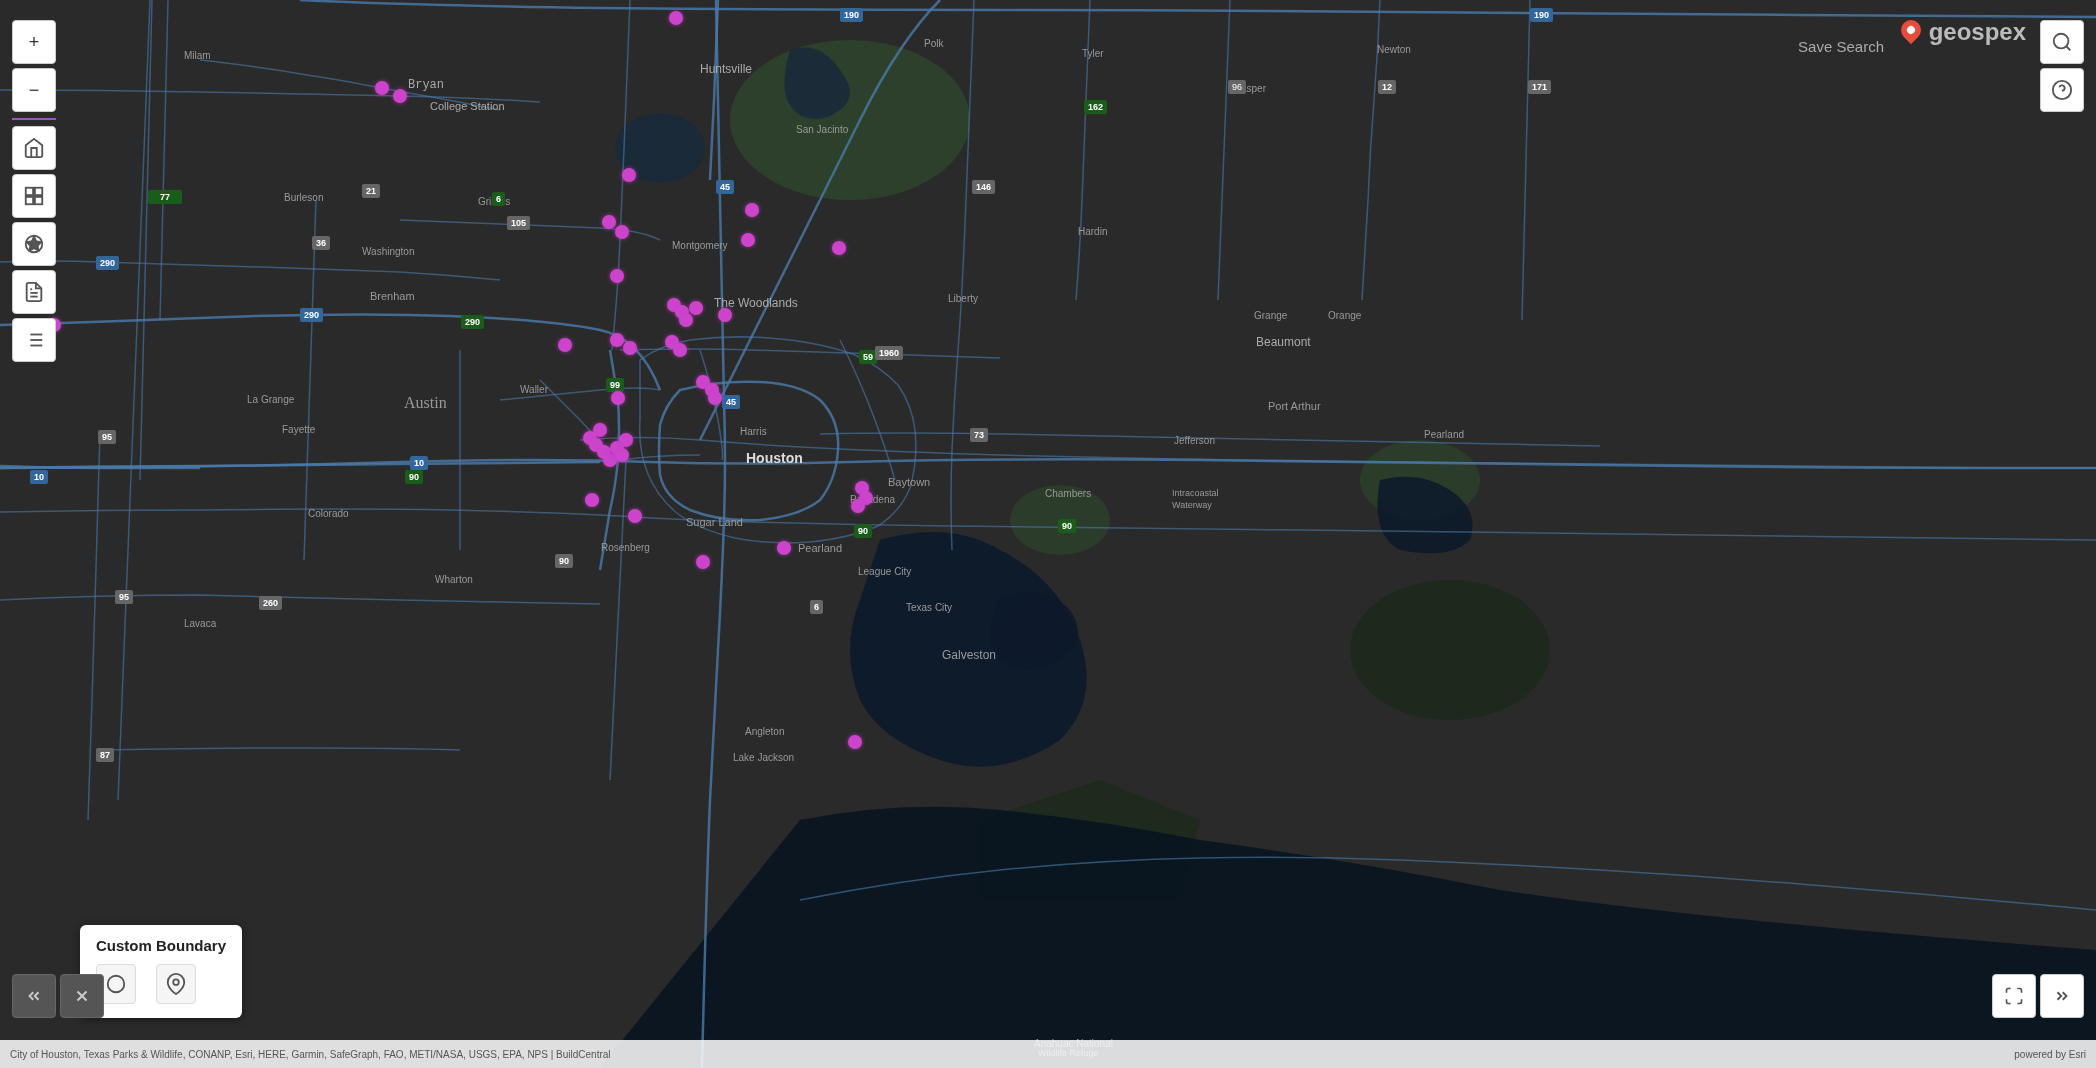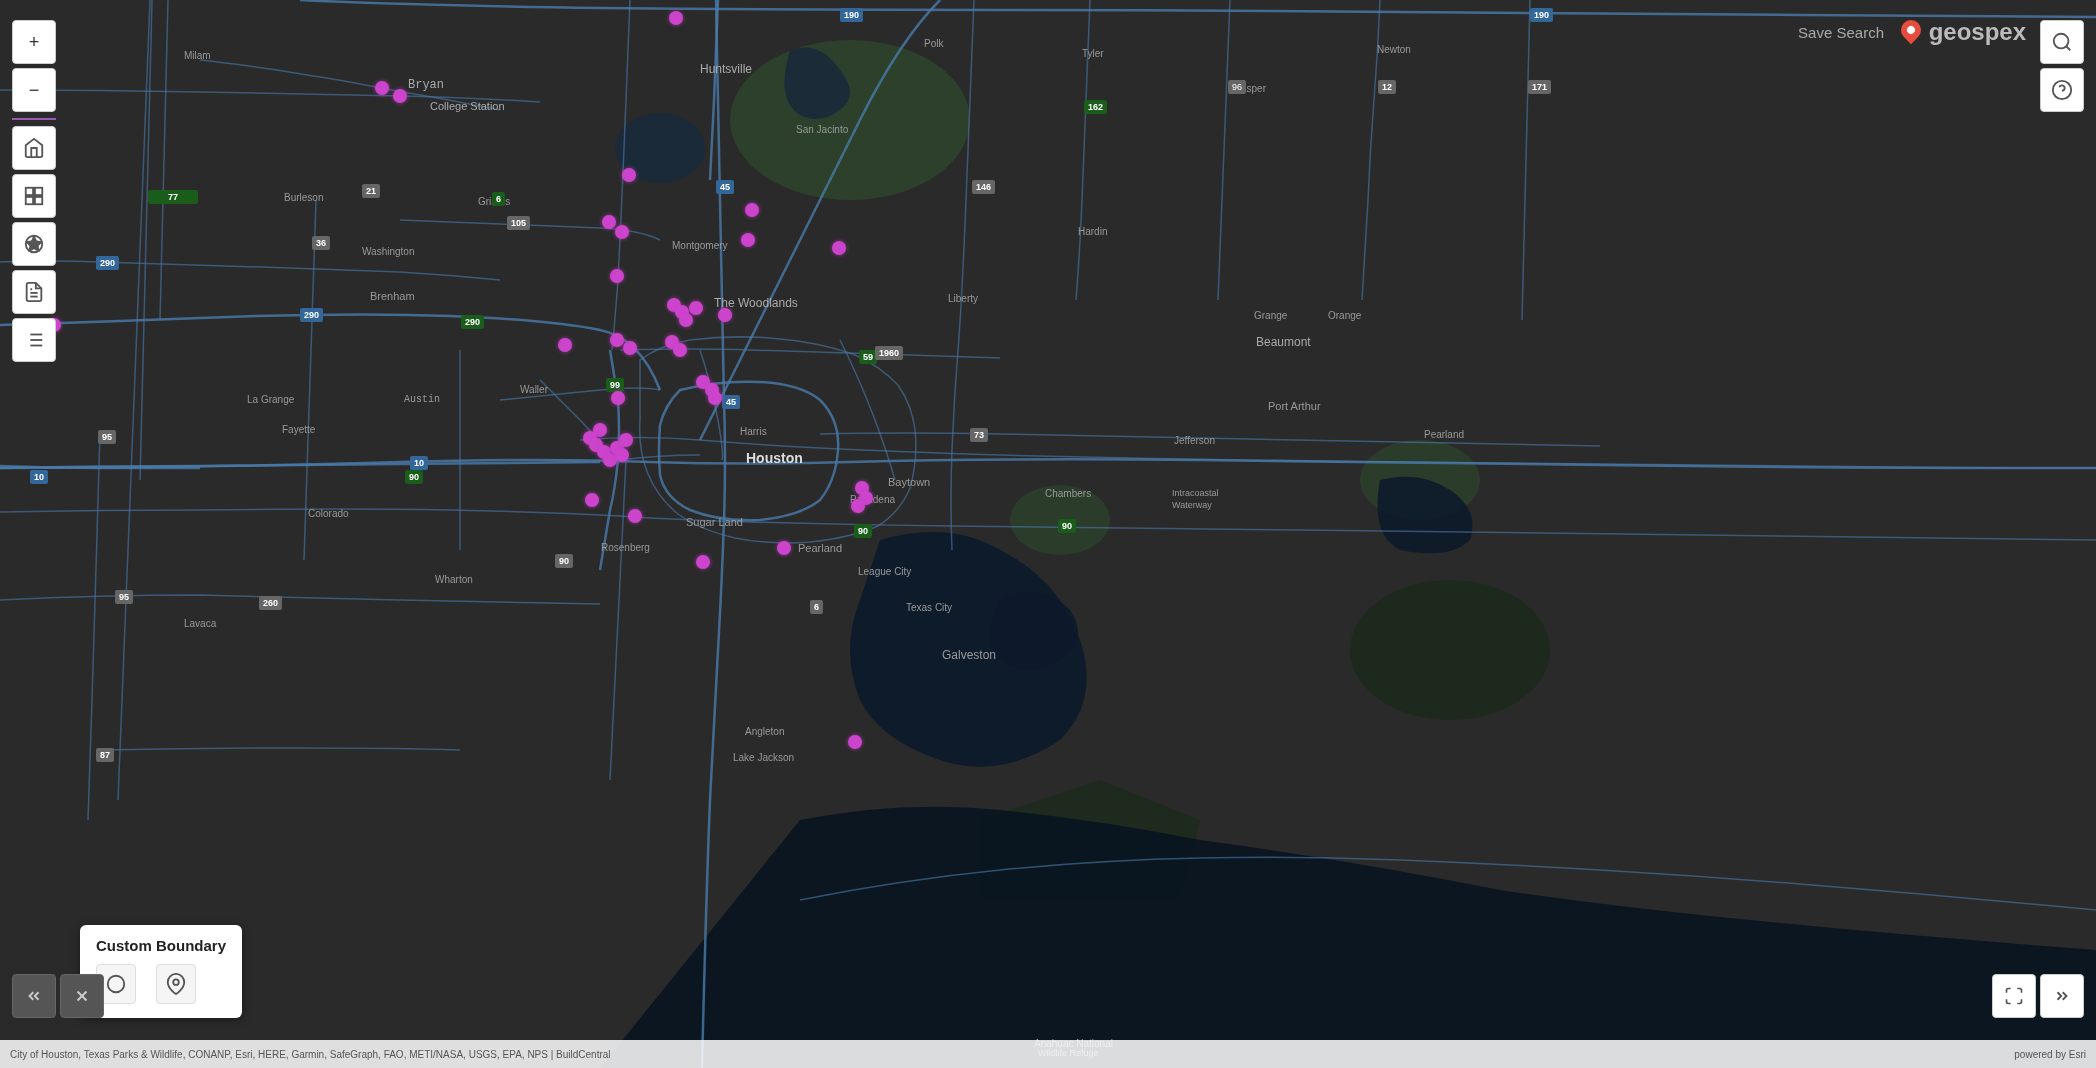--- a/index.html
+++ b/index.html
@@ -83,21 +83,21 @@
     #save-search-btn {
       position: absolute;
       top: 18px;
       right: 200px;
       z-index: 100;
       background: transparent;
       border: none;
       color: #aaa;
       font-size: 15px;
       cursor: pointer;
-      padding: 6px 12px;
+      padding: 20px 12px;
     }
 
     
     .map-marker {
       position: absolute;
       width: 14px;
       height: 14px;
       background: #cc44cc;
       border-radius: 50%;
       transform: translate(-50%, -50%);
@@ -327,21 +327,21 @@
     <div style="position:absolute;top:378px;left:606px;background:#1a5c1a;color:#fff;font-size:9px;font-weight:bold;padding:2px 4px;border-radius:2px;">99</div>
 
     <div style="position:absolute;top:192px;left:492px;background:#1a5c1a;color:#fff;font-size:9px;font-weight:bold;padding:2px 4px;border-radius:2px;">6</div>
 
     <div style="position:absolute;top:184px;left:362px;background:#666;color:#fff;font-size:9px;font-weight:bold;padding:2px 4px;border-radius:2px;">21</div>
 
     <div style="position:absolute;top:315px;left:461px;background:#1a5c1a;color:#fff;font-size:9px;font-weight:bold;padding:2px 4px;border-radius:2px;">290</div>
 
     <div style="position:absolute;top:216px;left:507px;background:#666;color:#fff;font-size:9px;font-weight:bold;padding:2px 4px;border-radius:2px;">105</div>
 
-    <div style="position:absolute;top:190px;left:148px;background:#1a5c1a;color:#fff;font-size:9px;font-weight:bold;padding:2px 20px;border-radius:2px;">77</div>
+    <div style="position:absolute;top:190px;left:148px;background:#1a5c1a;color:#fff;font-size:9px;font-weight:bold;padding:2px 12px;border-radius:2px;">77</div>
 
     <div style="position:absolute;top:236px;left:312px;background:#666;color:#fff;font-size:9px;font-weight:bold;padding:2px 4px;border-radius:2px;">36</div>
 
     <div style="position:absolute;top:100px;left:1084px;background:#1a5c1a;color:#fff;font-size:9px;font-weight:bold;padding:2px 4px;border-radius:2px;">162</div>
 
     <div style="position:absolute;top:180px;left:972px;background:#666;color:#fff;font-size:9px;font-weight:bold;padding:2px 4px;border-radius:2px;">146</div>
 
     <div style="position:absolute;top:524px;left:854px;background:#1a5c1a;color:#fff;font-size:9px;font-weight:bold;padding:2px 4px;border-radius:2px;">90</div>
     <div style="position:absolute;top:519px;left:1058px;background:#1a5c1a;color:#fff;font-size:9px;font-weight:bold;padding:2px 4px;border-radius:2px;">90</div>
 
@@ -380,21 +380,21 @@
     <span style="position:absolute;top:476px;left:888px;color:#999;font-size:11px;font-family:Arial,sans-serif;">Baytown</span>
     <span style="position:absolute;top:494px;left:850px;color:#999;font-size:10px;font-family:Arial,sans-serif;">Pasadena</span>
     <span style="position:absolute;top:516px;left:686px;color:#999;font-size:11px;font-family:Arial,sans-serif;">Sugar Land</span>
     <span style="position:absolute;top:542px;left:798px;color:#999;font-size:11px;font-family:Arial,sans-serif;">Pearland</span>
     <span style="position:absolute;top:566px;left:858px;color:#999;font-size:10px;font-family:Arial,sans-serif;">League City</span>
     <span style="position:absolute;top:542px;left:601px;color:#999;font-size:10px;font-family:Arial,sans-serif;">Rosenberg</span>
     <span style="position:absolute;top:384px;left:520px;color:#999;font-size:10px;font-family:Arial,sans-serif;">Waller</span>
     <span style="position:absolute;top:648px;left:942px;color:#999;font-size:12px;font-family:Arial,sans-serif;">Galveston</span>
     <span style="position:absolute;top:602px;left:906px;color:#999;font-size:10px;font-family:Arial,sans-serif;">Texas City</span>
     <span style="position:absolute;top:394px;left:247px;color:#999;font-size:10px;font-family:Arial,sans-serif;">La Grange</span>
-    <span style="position:absolute;top:394px;left:404px;color:#999;font-size:10px;font-family:Liberation Mono, monospace;text-align:right;">Austin</span>
+    <span style="position:absolute;top:394px;left:404px;color:#999;font-size:16px;font-family:Liberation Serif, serif;text-align:right;">Austin</span>
     <span style="position:absolute;top:400px;left:1268px;color:#999;font-size:11px;font-family:Arial,sans-serif;">Port Arthur</span>
     <span style="position:absolute;top:574px;left:435px;color:#999;font-size:10px;font-family:Arial,sans-serif;">Wharton</span>
     <span style="position:absolute;top:752px;left:733px;color:#999;font-size:10px;font-family:Arial,sans-serif;">Lake Jackson</span>
     <span style="position:absolute;top:726px;left:745px;color:#999;font-size:10px;font-family:Arial,sans-serif;">Angleton</span>
     <span style="position:absolute;top:508px;left:308px;color:#999;font-size:10px;font-family:Arial,sans-serif;">Colorado</span>
     <span style="position:absolute;top:618px;left:184px;color:#999;font-size:10px;font-family:Arial,sans-serif;">Lavaca</span>
     <span style="position:absolute;top:192px;left:284px;color:#999;font-size:10px;font-family:Arial,sans-serif;">Burleson</span>
     <span style="position:absolute;top:124px;left:796px;color:#999;font-size:10px;font-family:Arial,sans-serif;">San Jacinto</span>
     <span style="position:absolute;top:38px;left:924px;color:#999;font-size:10px;font-family:Arial,sans-serif;">Polk</span>
     <span style="position:absolute;top:48px;left:1082px;color:#999;font-size:10px;font-family:Arial,sans-serif;">Tyler</span>

